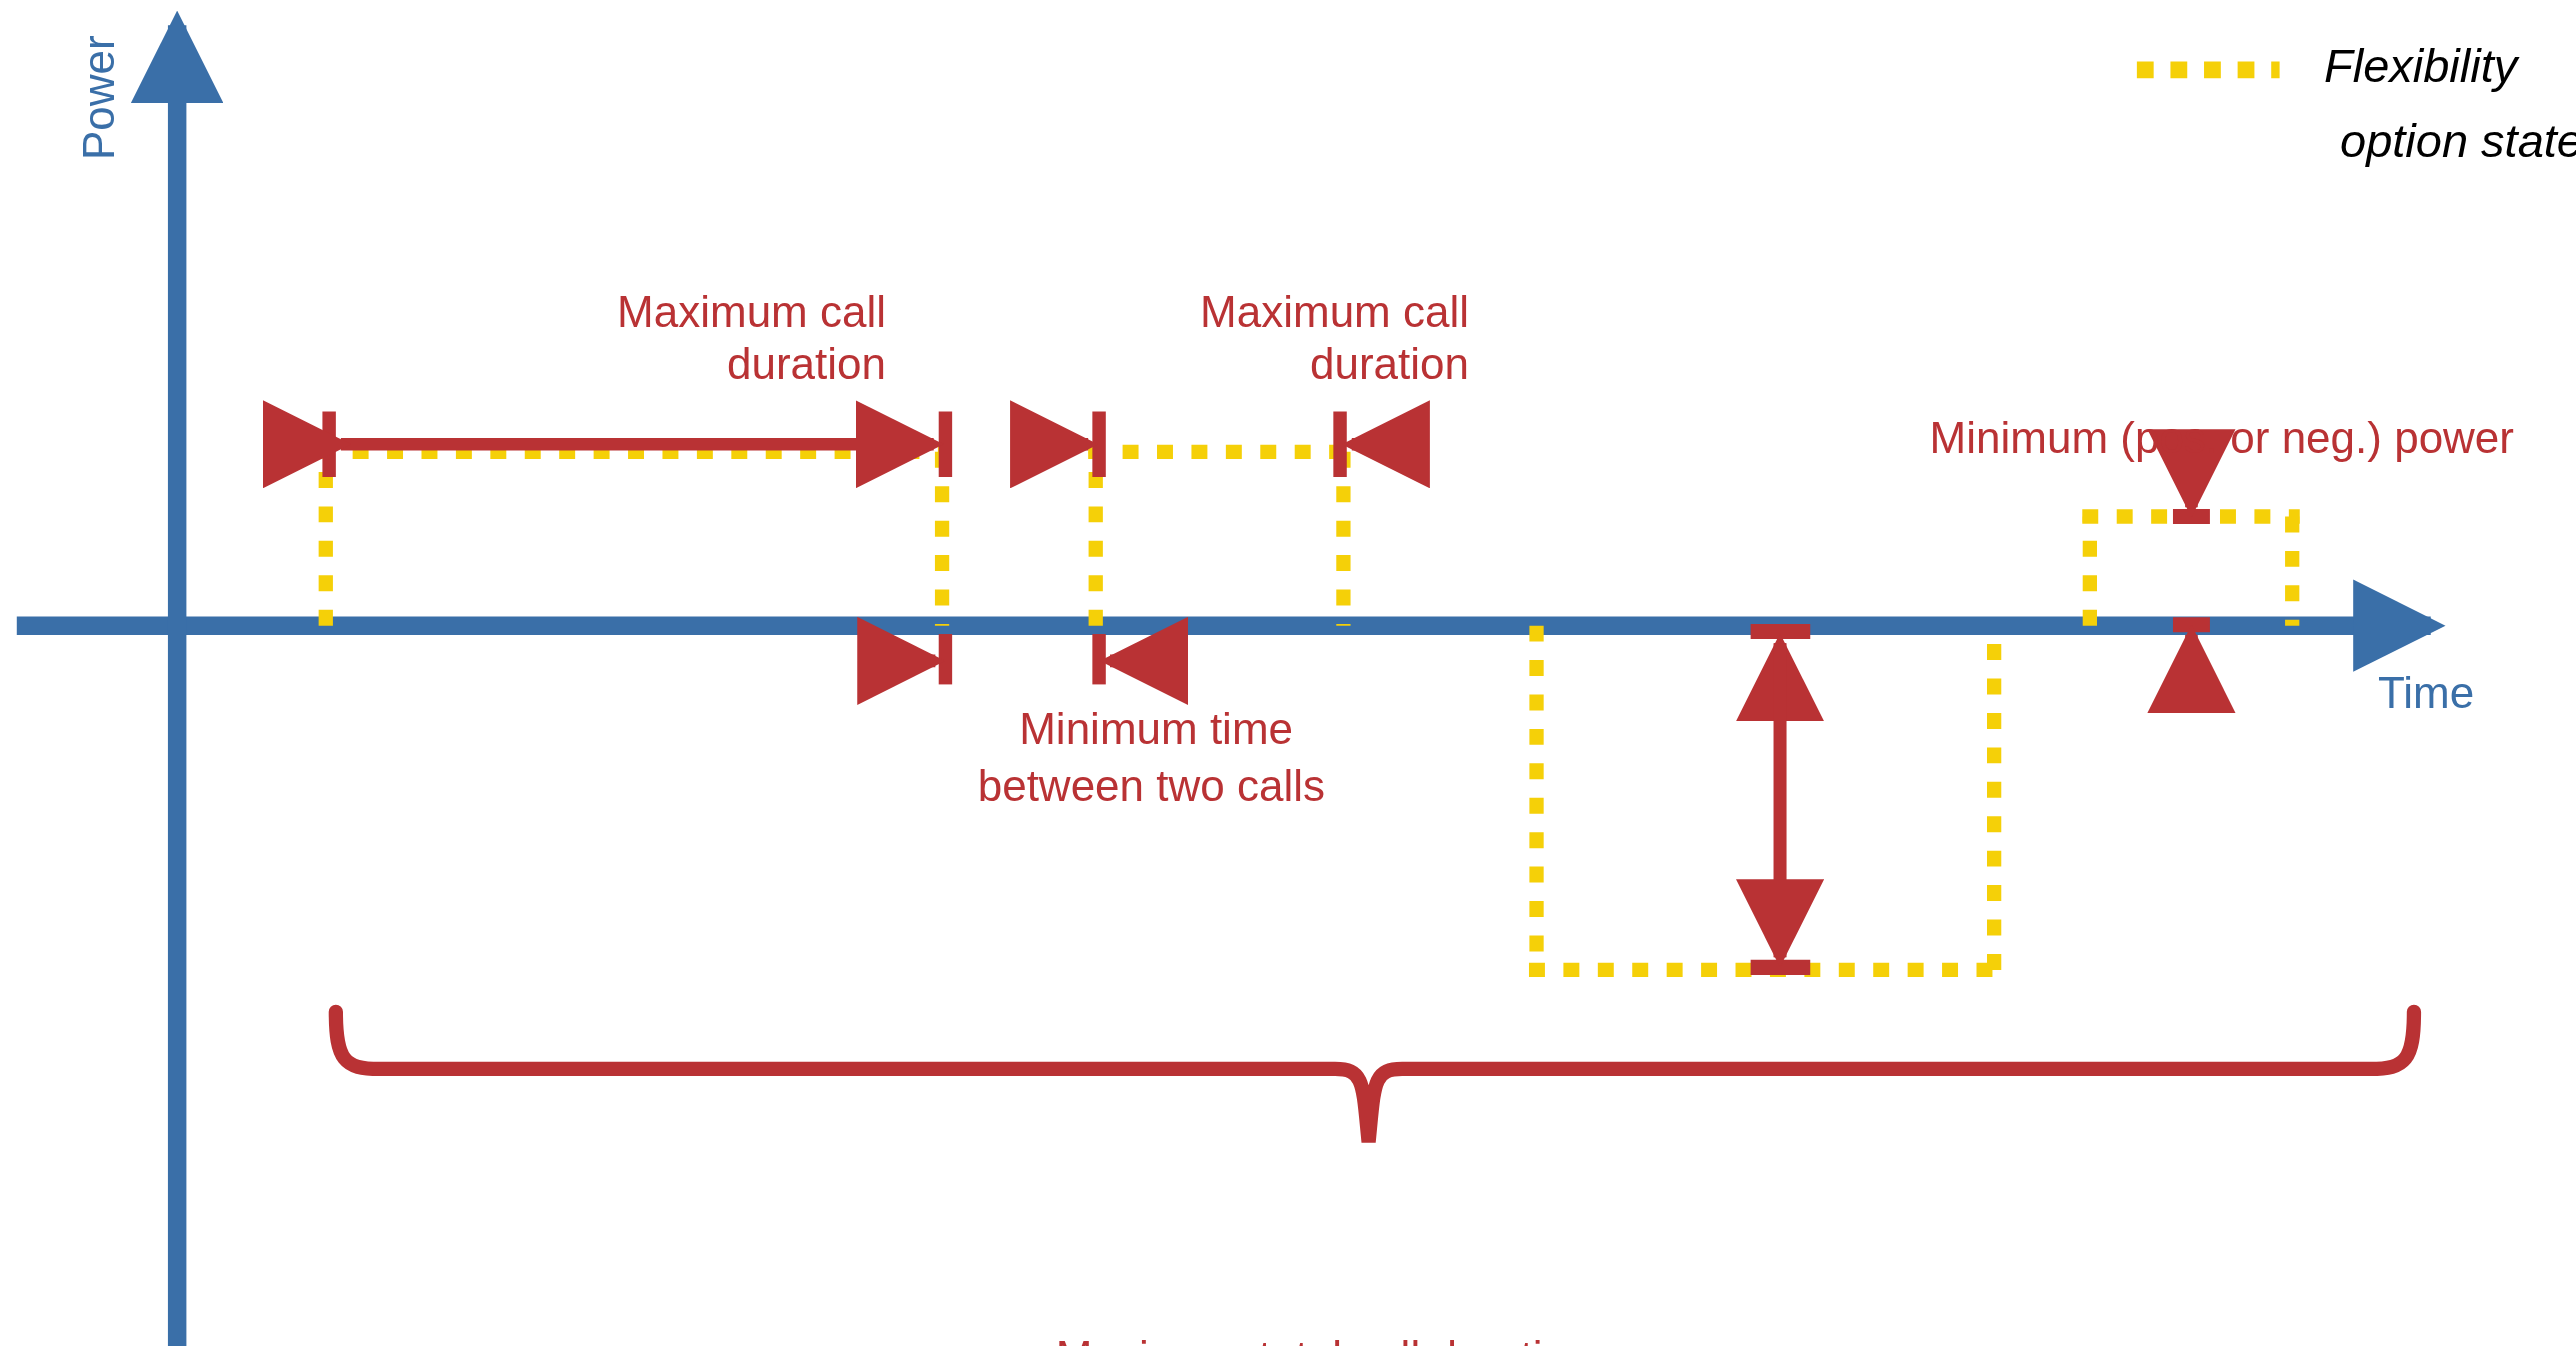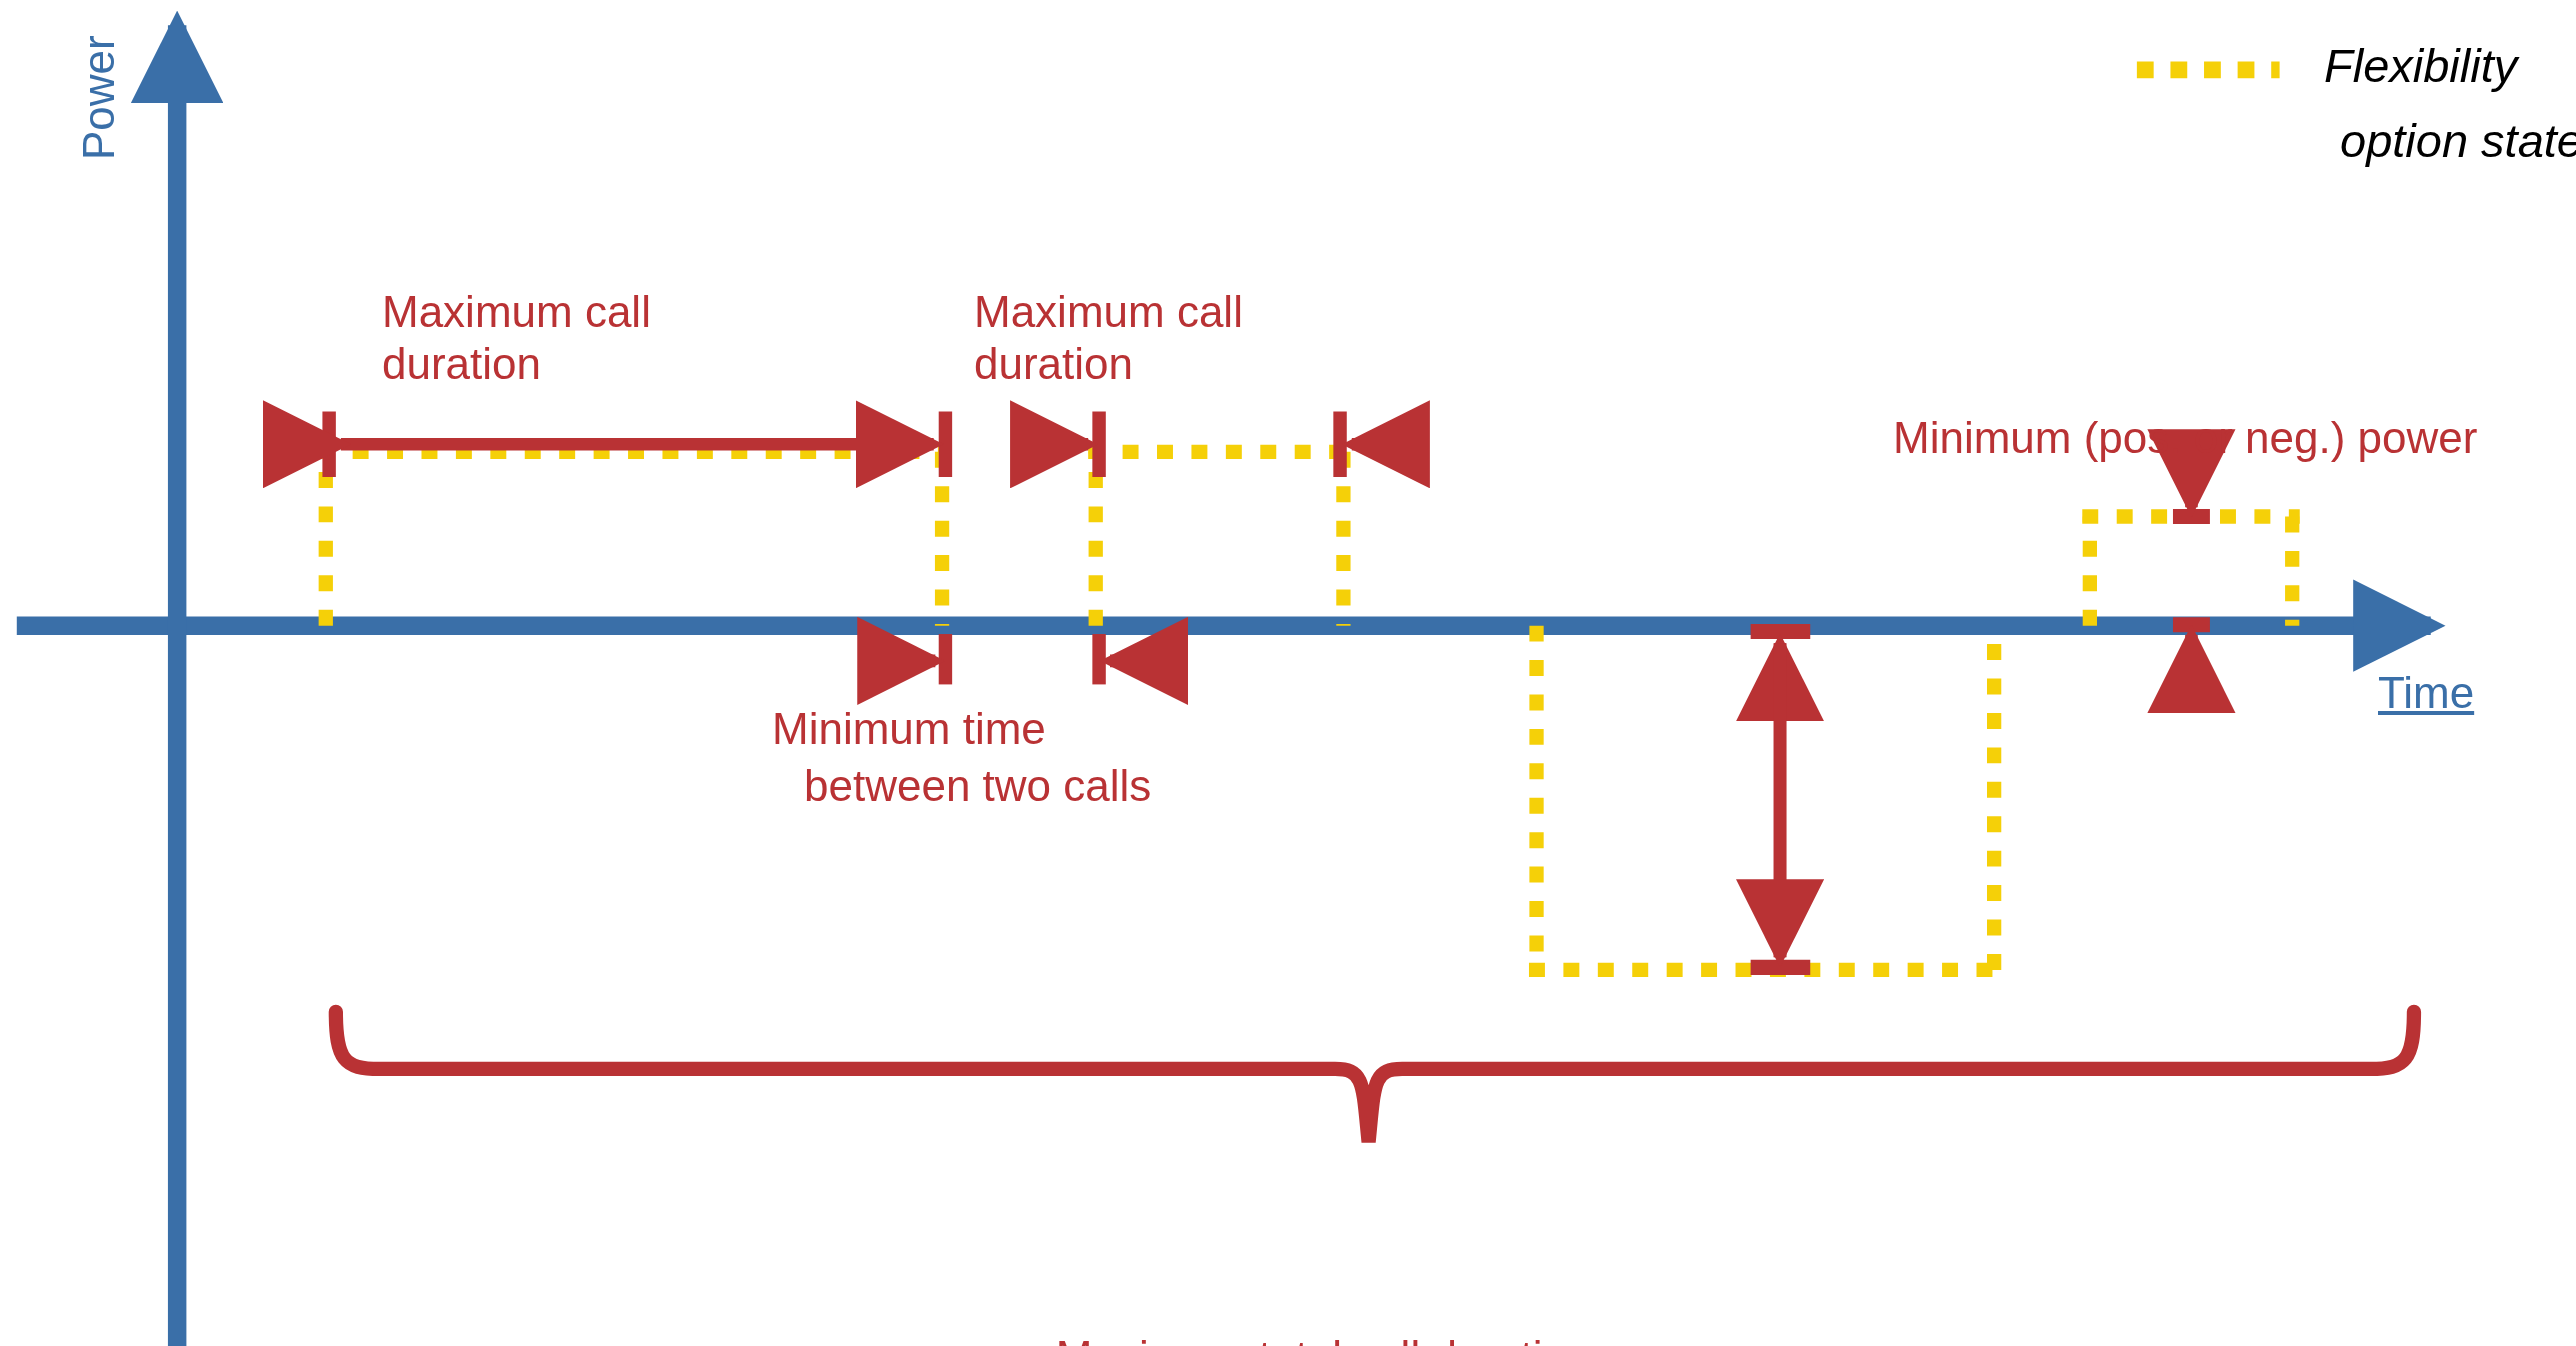--- a/index.html
+++ b/index.html
@@ -5,22 +5,22 @@
   html,body{margin:0;padding:0;background:#ffffff;}
   #stage{
     position:relative;
     width:2576px;height:1347px;
     background:#ffffff;
     overflow:hidden;
     font-family:"Liberation Sans", sans-serif;
   }
   #stage svg{position:absolute;left:0;top:0;width:2576px;height:1347px;}
   .lbl{position:absolute;white-space:pre;line-height:1.12;}
-  .red-lbl{color:#B93234;font-size:44px;text-align:left;}
-  .blue-lbl{color:#3A6FA8;font-size:44px;text-decoration:underline;}
+  .red-lbl{color:#B93234;font-size:44px;text-align:right;}
+  .blue-lbl{color:#3A6FA8;font-size:44px;}
   .legend-lbl{color:#000000;font-size:47px;font-style:italic;line-height:1.2;}
   .italic{font-style:italic;}
   .bullets{color:#B93234;font-size:44px;text-align:left;}
   .bullet-row{display:block;white-space:pre;}
   .pow-lbl{
     color:#3A6FA8;font-size:44px;
     transform-origin:0 0;
     transform:rotate(-90deg);
   }
 </style>

